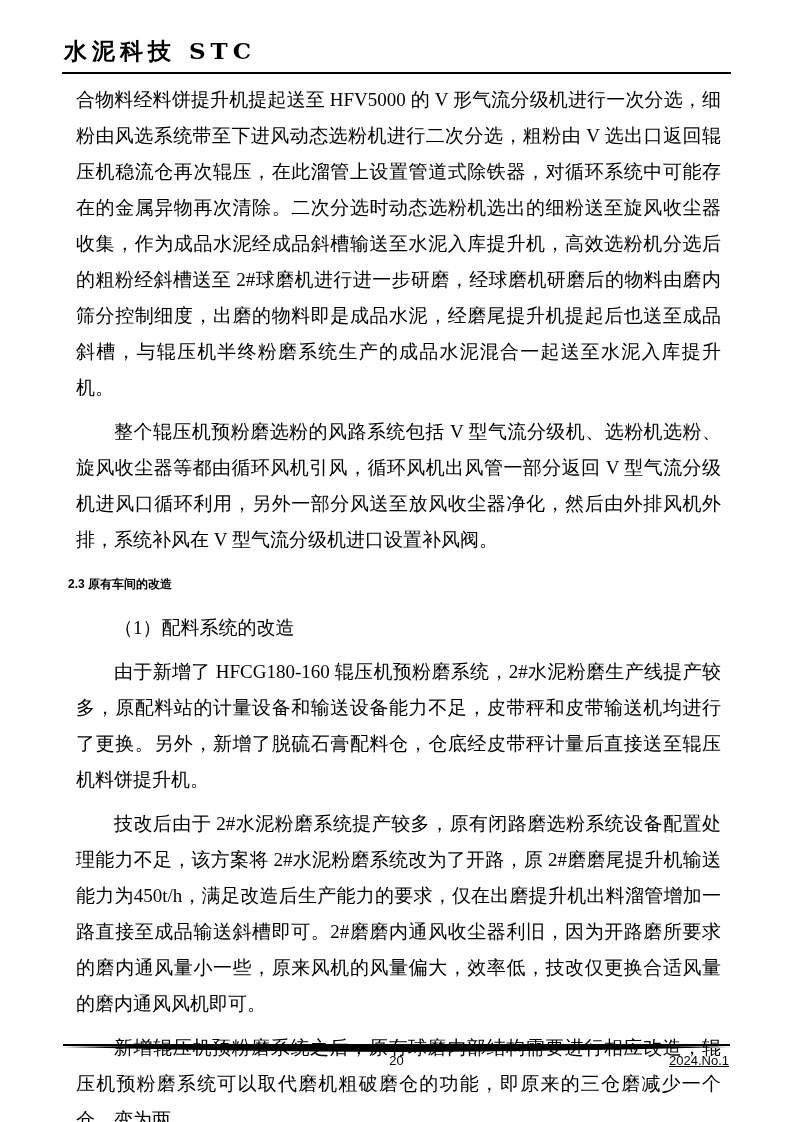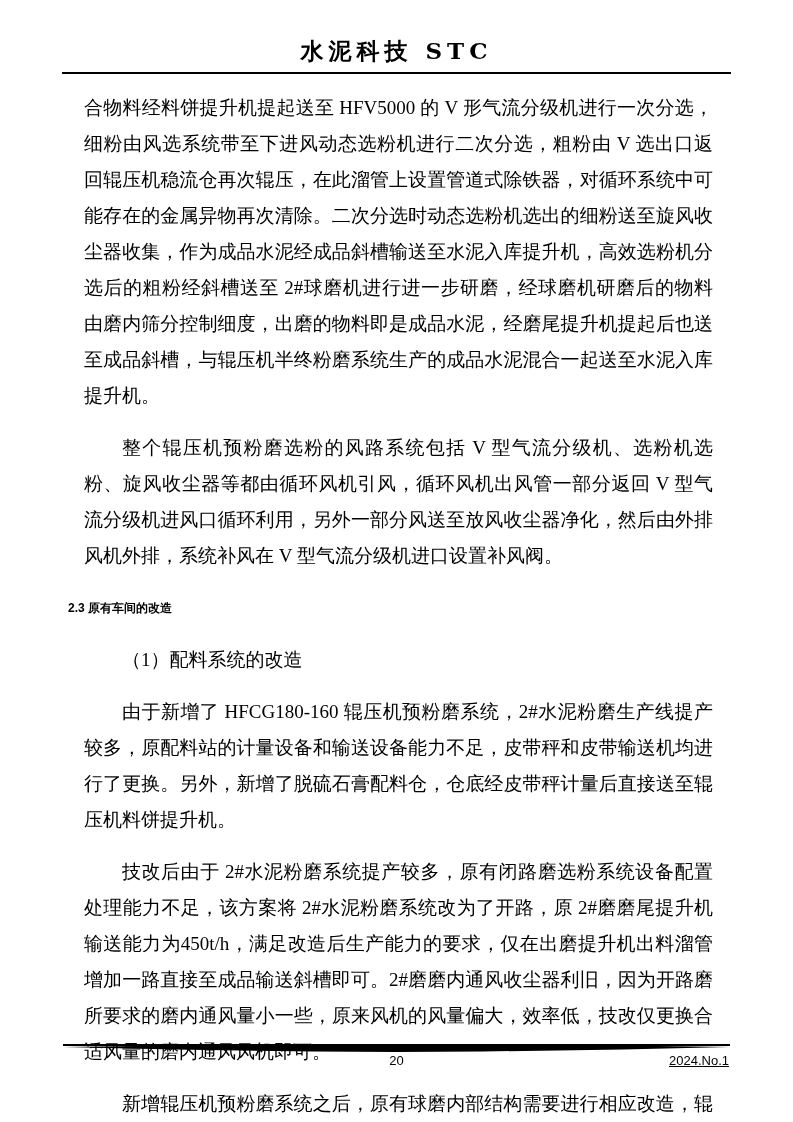--- a/index.html
+++ b/index.html
@@ -12,42 +12,41 @@
     width: 793px;
     height: 1122px;
     margin: 0 auto;
     background: #ffffff;
     overflow: hidden;
     color: #000000;
     font-family: "Liberation Serif", "DejaVu Serif", serif;
   }
   .journal-header {
     margin: 36px 64px 0 64px;
-    text-align: center;
   }
   .journal-title {
     display: inline-block;
     font-size: 23px;
     font-weight: 600;
     letter-spacing: 5px;
     font-family: "DejaVu Serif", serif;
   }
   .header-rule {
     margin: 5px 62px 0 62px;
     border-bottom: 2px solid #000000;
   }
   .article-body {
     margin: 1px 64px 0 68px;
     font-size: 19px;
     line-height: 36px;
     text-align: justify;
     text-align-last: left;
   }
   .article-body p {
-    margin: 16px;
+    margin: 8px;
     padding: 0;
   }
   .indent {
     text-indent: 2em;
   }
   .section-heading {
     margin: 0;
     padding: 0;
     font-size: 12px;
     line-height: 36px;

